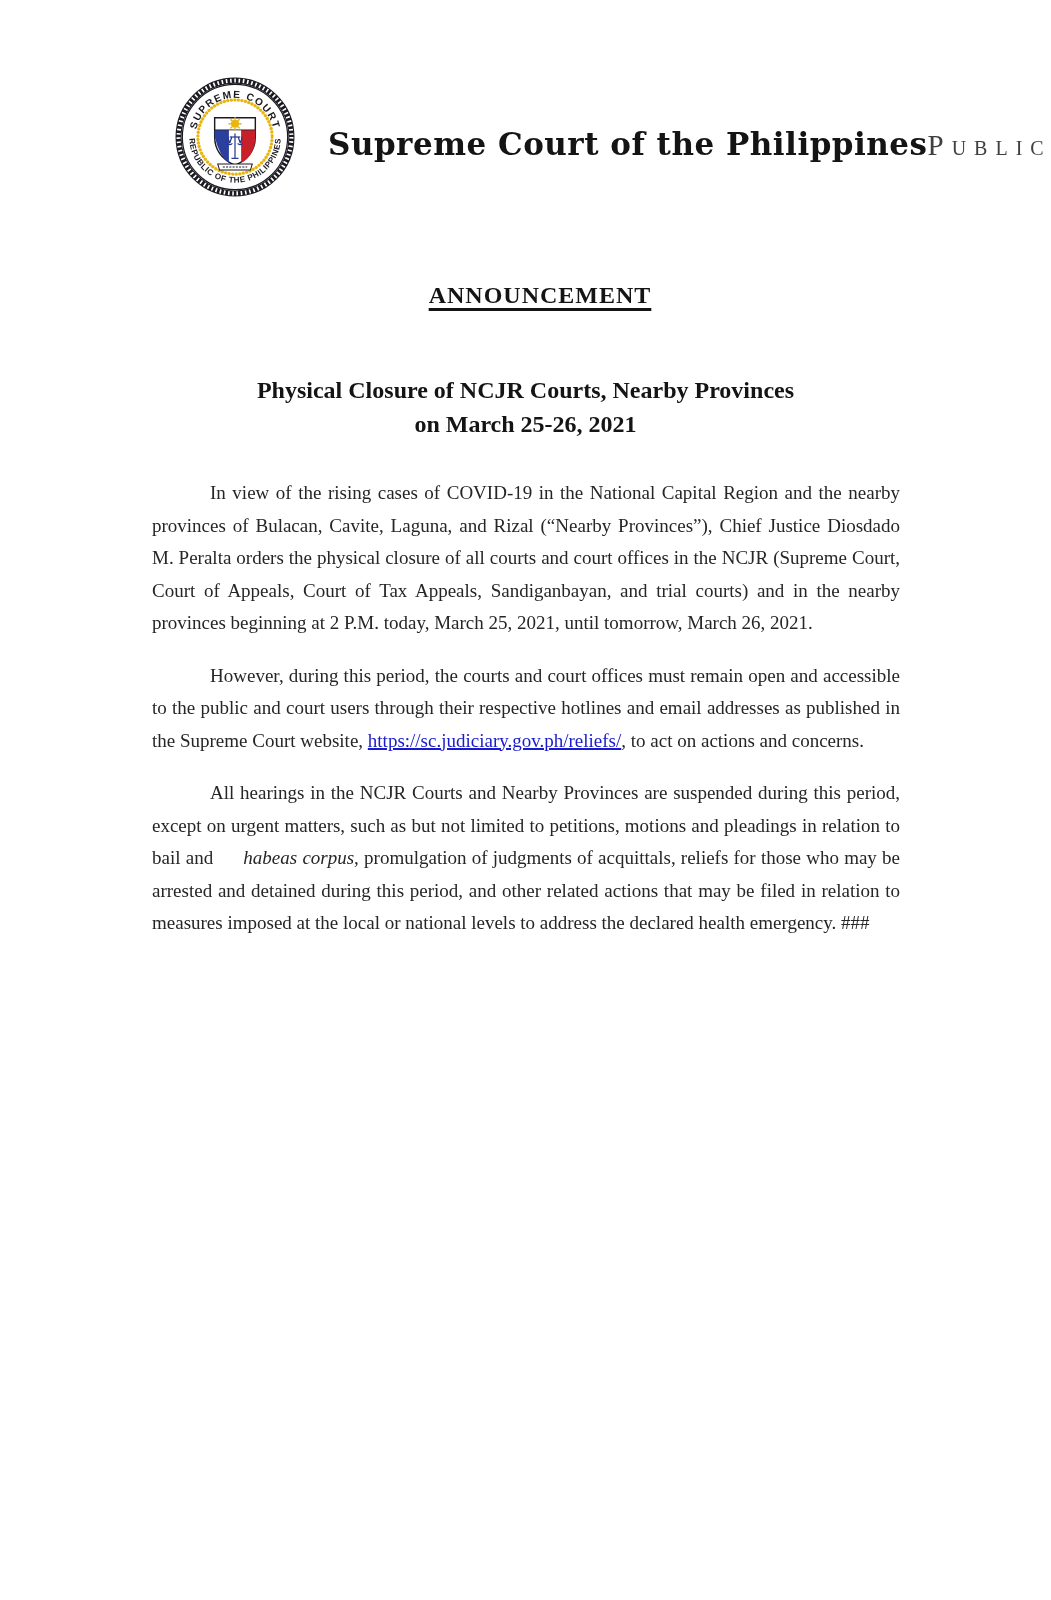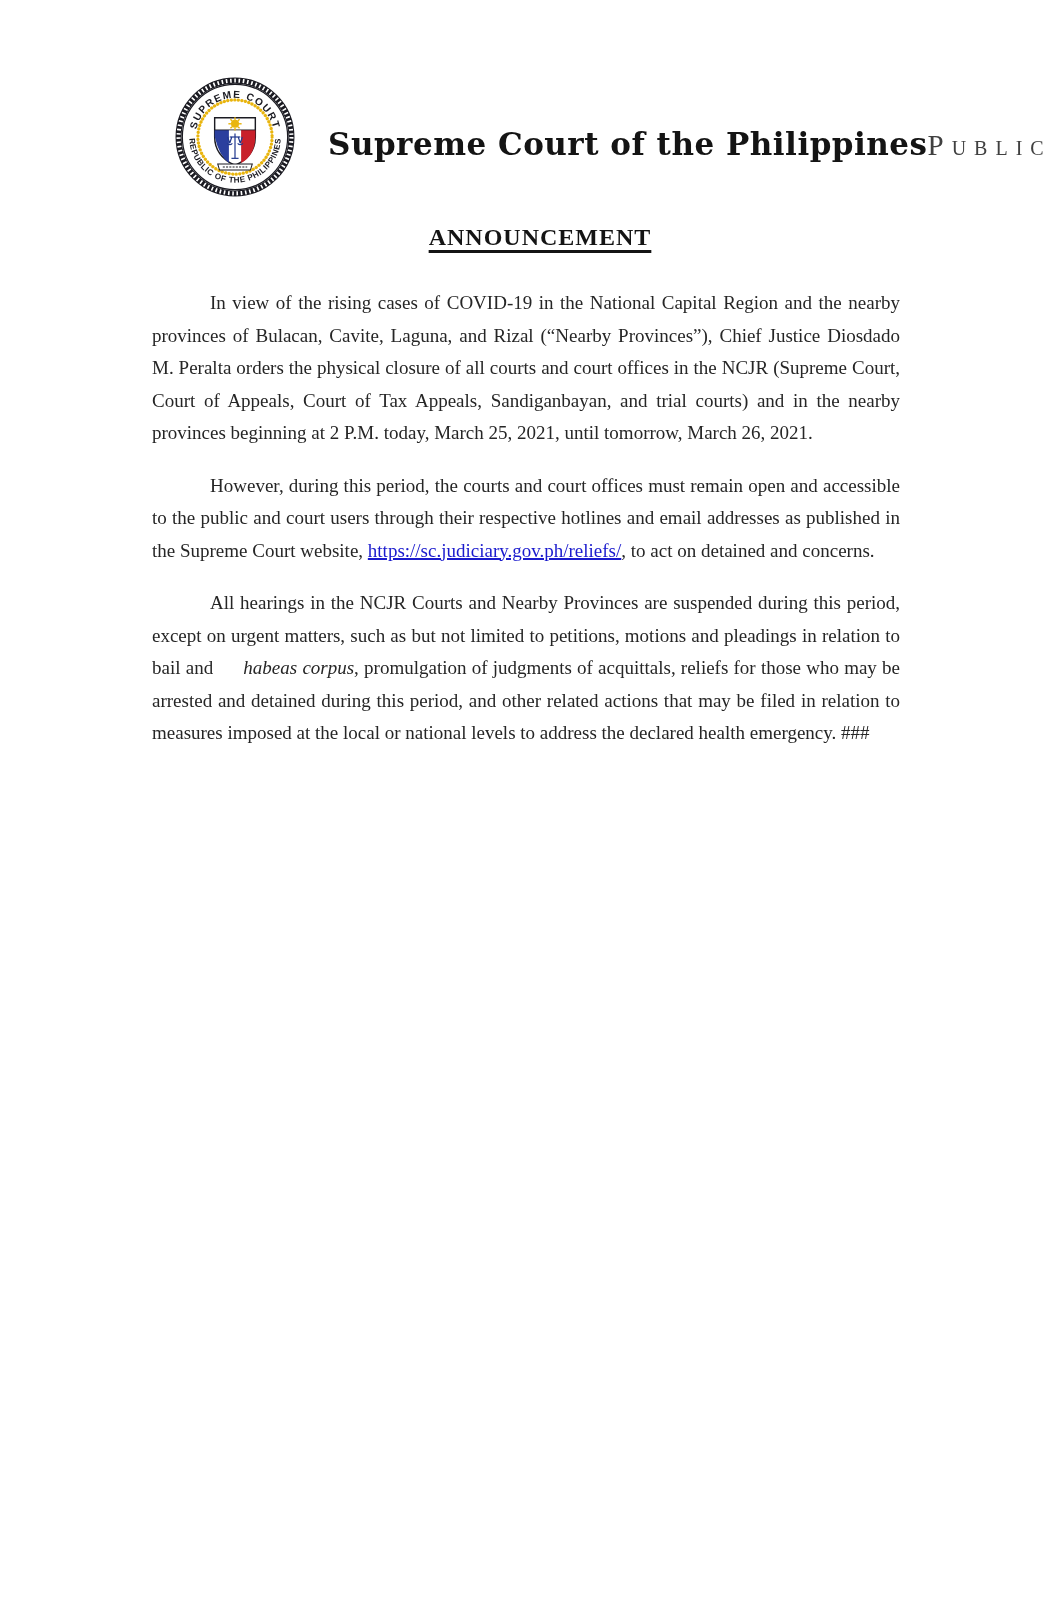--- a/index.html
+++ b/index.html
@@ -53,21 +53,21 @@
     font-size: 29px;
     line-height: 32px;
     color: #404040;
     letter-spacing: 8px;
     white-space: nowrap;
     margin-top: 2px;
   }
   
   .announce-block {
     text-align: center;
-    margin-top: 26px;
+    margin-top: 84px;
     padding-left: 29px;
   }
   .announce-heading {
     font-size: 24px;
     font-weight: 700;
     color: var(--heading-color);
     letter-spacing: 1px;
     text-decoration: underline;
     text-decoration-thickness: 2.5px;
     text-underline-offset: 5px;
@@ -169,22 +169,26 @@
       <div class="office-name">Public Information Office</div>
     </div>
   </div>
 
   <div class="announce-block">
     <div>
       <span class="announce-heading">ANNOUNCEMENT</span>
     </div>
   </div>
 
+  <div class="title-block">
+    <div>Physical Closure of NCJR Courts, Nearby Provinces</div>
+    <div>on March 25-26, 2021</div>
+  </div>
 
   <div class="body-block">
     <p><span>In view of the rising cases of COVID-19 in the National Capital Region and the nearby provinces of Bulacan, Cavite, Laguna, and Rizal (“Nearby Provinces”), Chief Justice Diosdado M. Peralta orders the physical closure of all courts and court offices in the NCJR (Supreme Court, Court of Appeals, Court of Tax Appeals, Sandiganbayan, and trial courts) and in the nearby provinces beginning at 2 P.M. today, March 25, 2021, until tomorrow, March 26, 2021.</span></p>
 
-    <p><span>However, during this period, the courts and court offices must remain open and accessible to the public and court users through their respective hotlines and email addresses as published in the Supreme Court website, </span><a class="hotlines-link" href="#">https://sc.judiciary.gov.ph/reliefs/</a><span>, to act on detained and concerns.</span></p>
+    <p><span>However, during this period, the courts and court offices must remain open and accessible to the public and court users through their respective hotlines and email addresses as published in the Supreme Court website, </span><a class="hotlines-link" href="#">https://sc.judiciary.gov.ph/reliefs/</a><span>, to act on actions and concerns.</span></p>
 
     <p><span>All hearings in the NCJR Courts and Nearby Provinces are suspended during this period, except on urgent matters, such as but not limited to petitions, motions and pleadings in relation to bail and </span><em>habeas corpus</em><span>, promulgation of judgments of acquittals, reliefs for those who may be arrested and detained during this period, and other related actions that may be filed in relation to measures imposed at the local or national levels to address the declared health emergency. ###</span></p>
   </div>
 
 </div>
 
 </body></html>

